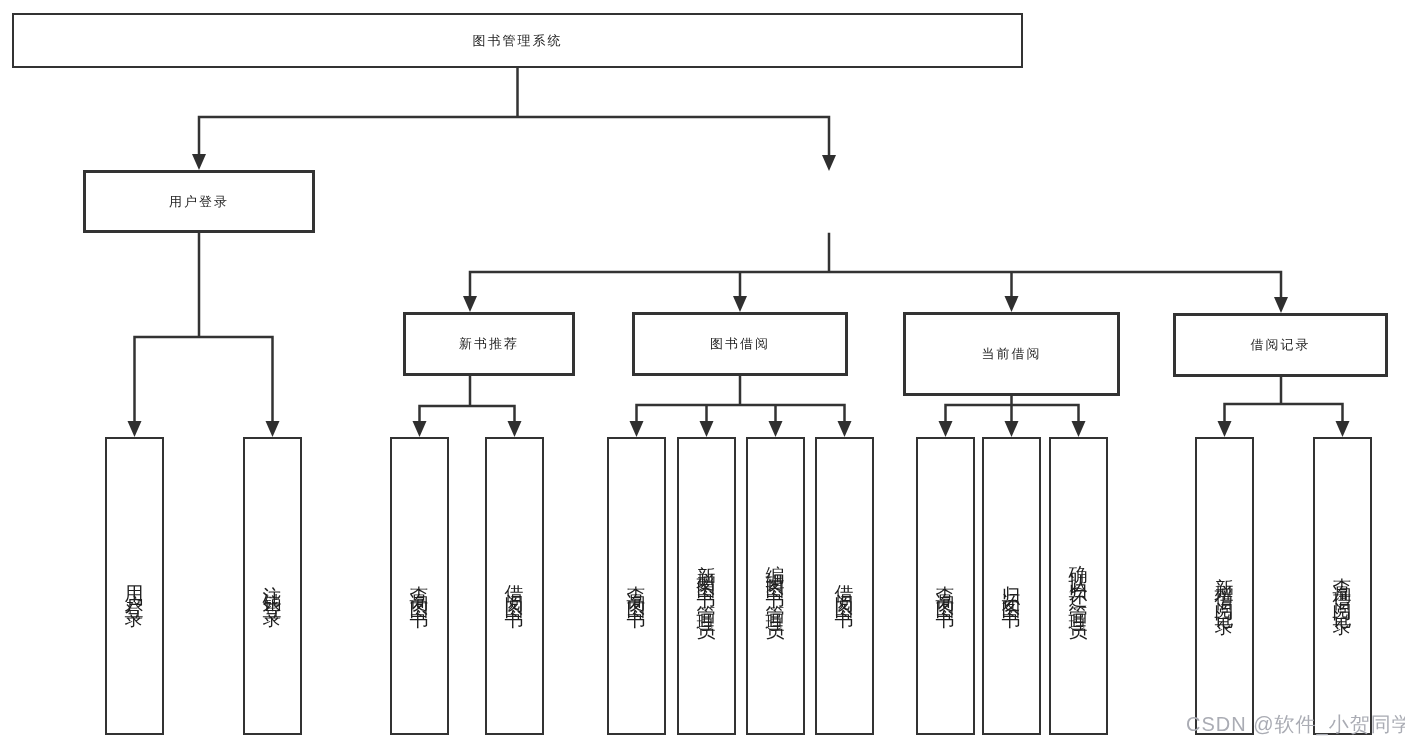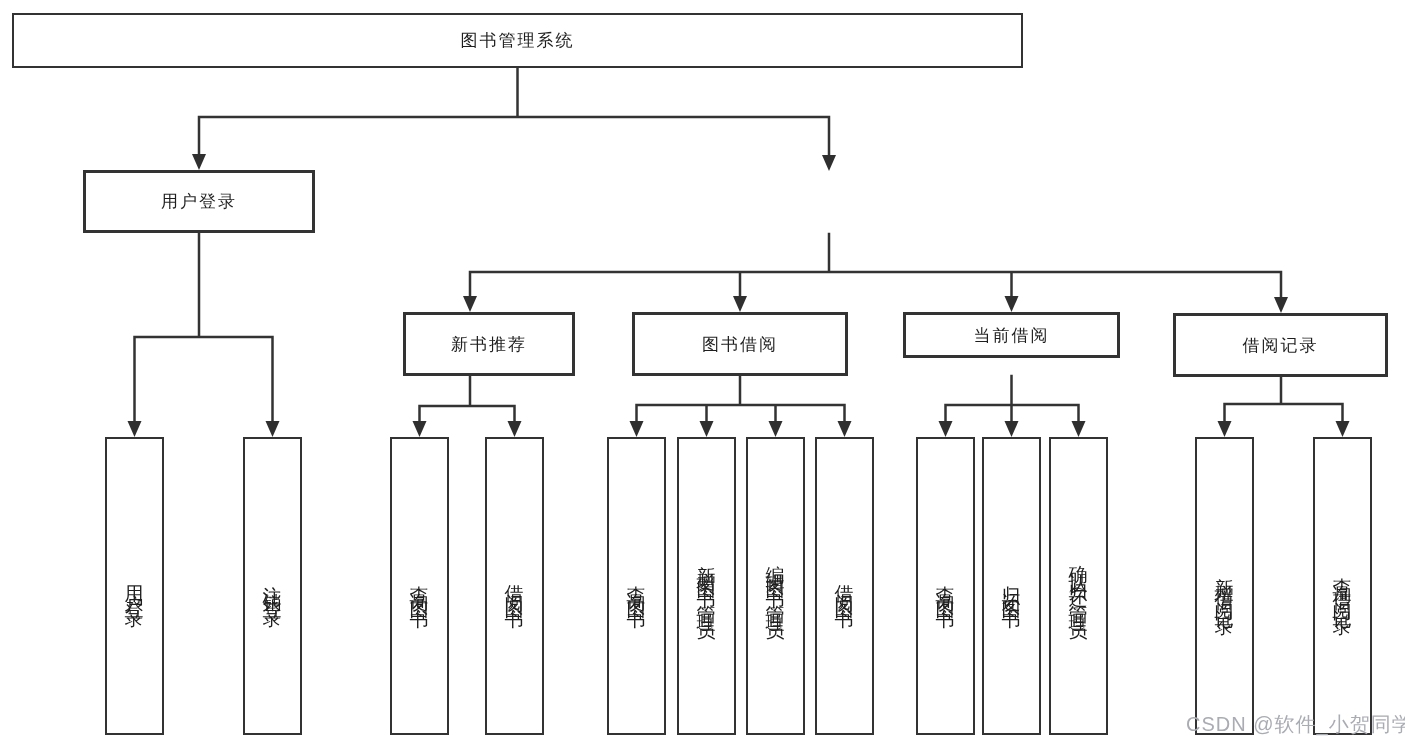--- a/index.html
+++ b/index.html
@@ -22,21 +22,21 @@
   }
   .node {
     position: absolute;
     box-sizing: border-box;
     background: #ffffff;
     border: 3px solid #333333;
     color: #1e1e1e;
     display: flex;
     align-items: center;
     justify-content: center;
-    font-size: 17px;
+    font-size: 13px;
     letter-spacing: 2px;
     white-space: nowrap;
   }
   .node.root { border-width: 2px; }
   .node.leaf {
     border-width: 2px;
     writing-mode: vertical-rl;
     text-orientation: mixed;
     letter-spacing: 8px;
     font-size: 19px;
@@ -97,21 +97,21 @@
       <polygon points="1335.5,421 1349.5,421 1342.5,437"></polygon>
     </g>
   </svg>
 
   <div class="node root" style="left:12px; top:13px; width:1011px; height:55px;">图书管理系统</div>
 
   <div class="node" style="left:83px; top:170px; width:232px; height:63px;">用户登录</div>
 
   <div class="node" style="left:363px; top:312px; width:172px; height:64px;margin-left:40px;">新书推荐</div>
   <div class="node" style="left:632px; top:312px; width:216px; height:64px;text-align:center;">图书借阅</div>
-  <div class="node" style="left:903px; top:312px; width:217px; height:46px;">当前借阅</div>
+  <div class="node" style="left:903px; top:312px; width:217px; height:84px;">当前借阅</div>
   <div class="node" style="left:1173px; top:313px; width:215px; height:64px;">借阅记录</div>
 
   <div class="node leaf" style="left:105px; top:437px; width:59px; height:298px;">用户登录</div>
   <div class="node leaf" style="left:243px; top:437px; width:59px; height:298px;">注销登录</div>
 
   <div class="node leaf" style="left:390px; top:437px; width:59px; height:298px;">查询图书</div>
   <div class="node leaf" style="left:485px; top:437px; width:59px; height:298px;">借阅图书</div>
 
   <div class="node leaf" style="left:607px; top:437px; width:59px; height:298px;">查询图书</div>
   <div class="node leaf" style="left:677px; top:437px; width:59px; height:298px;">新增图书（管理员）</div>

